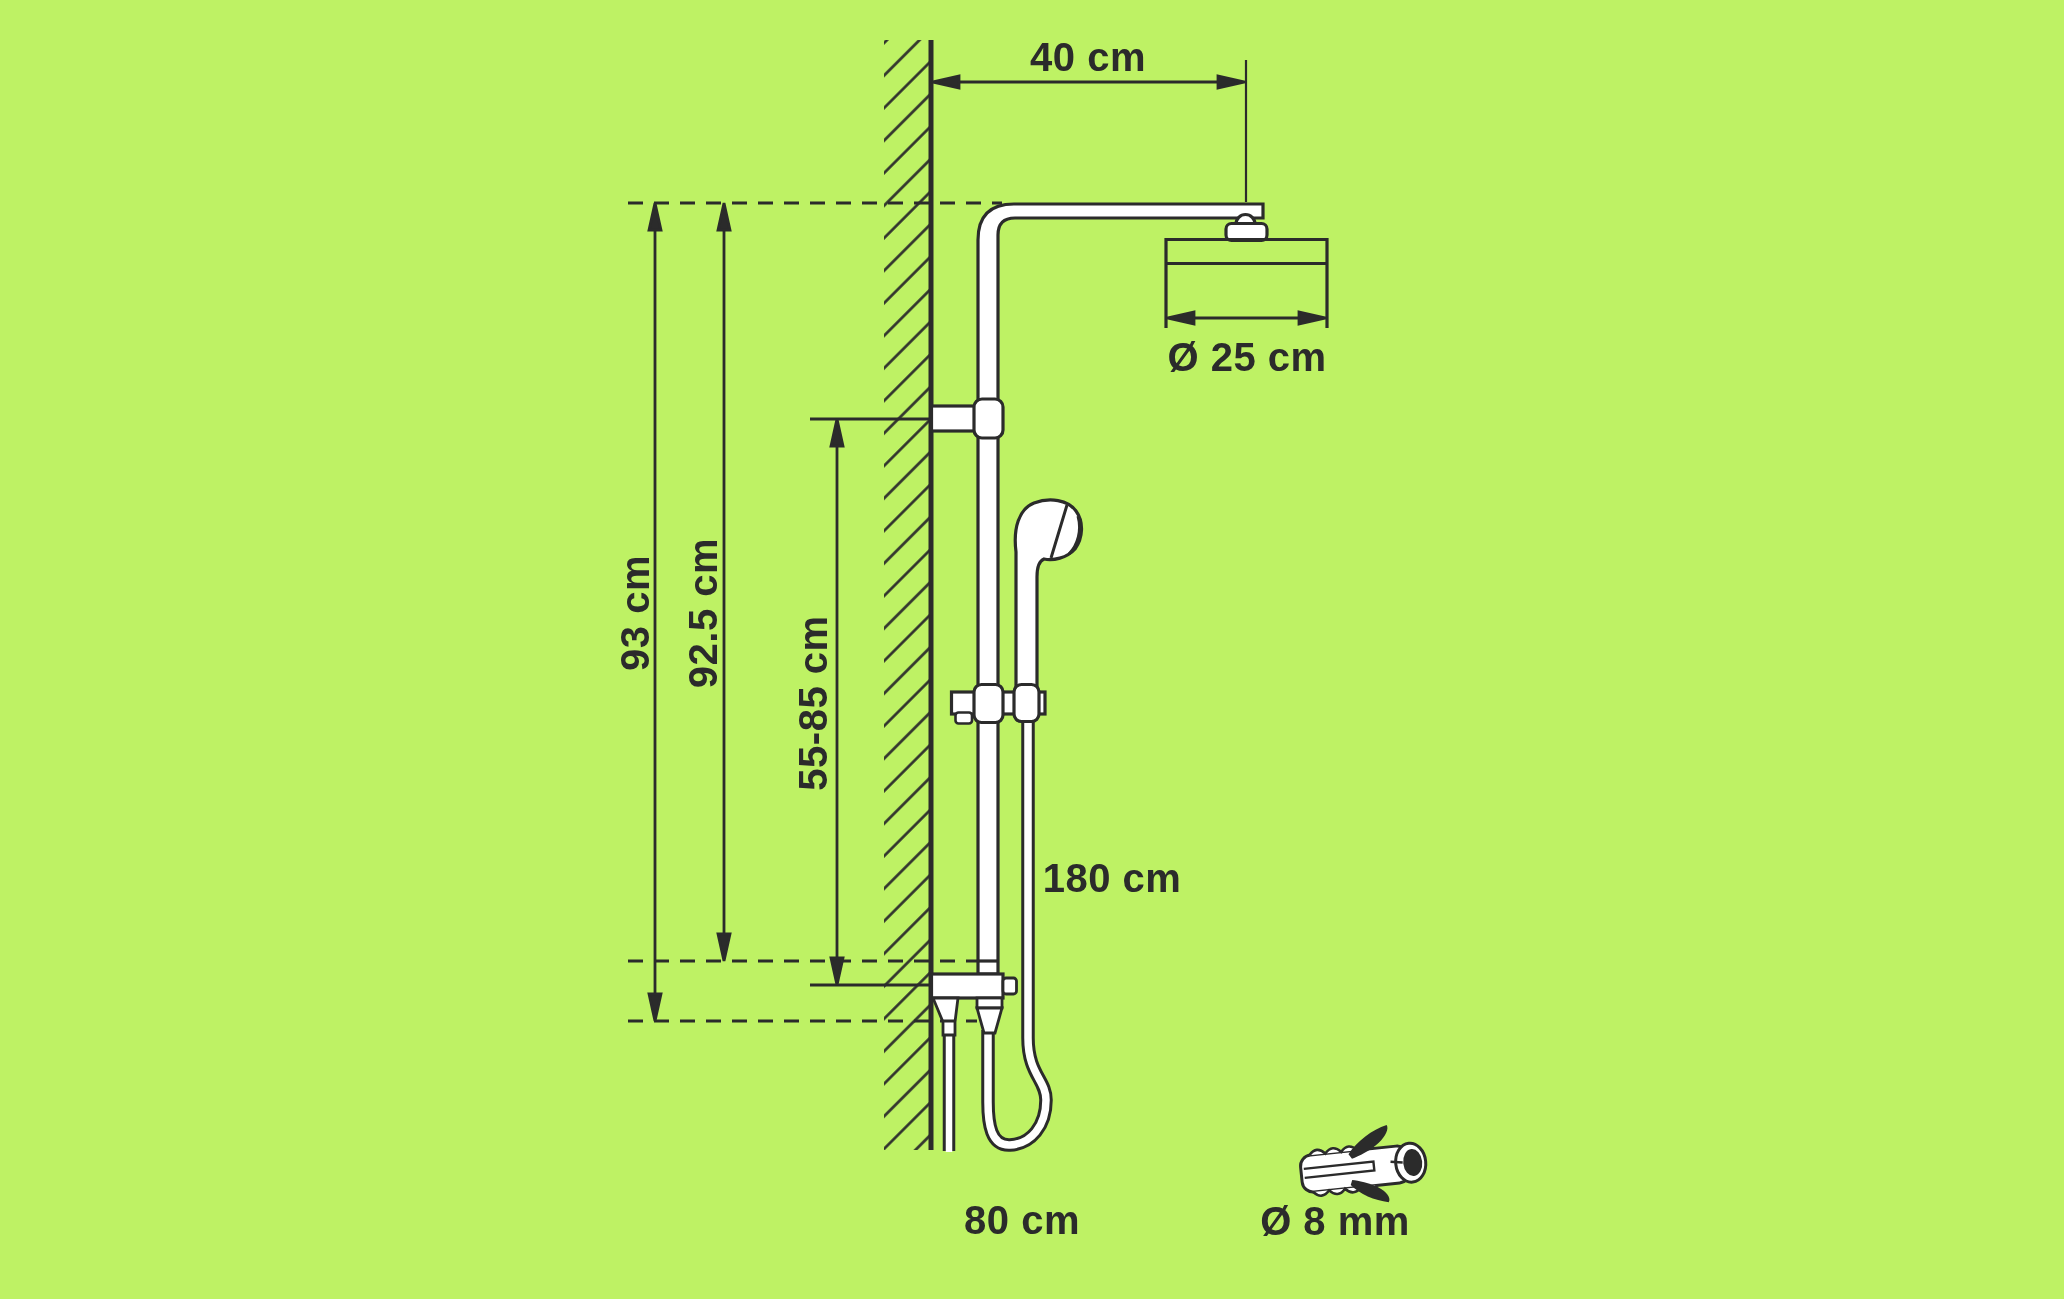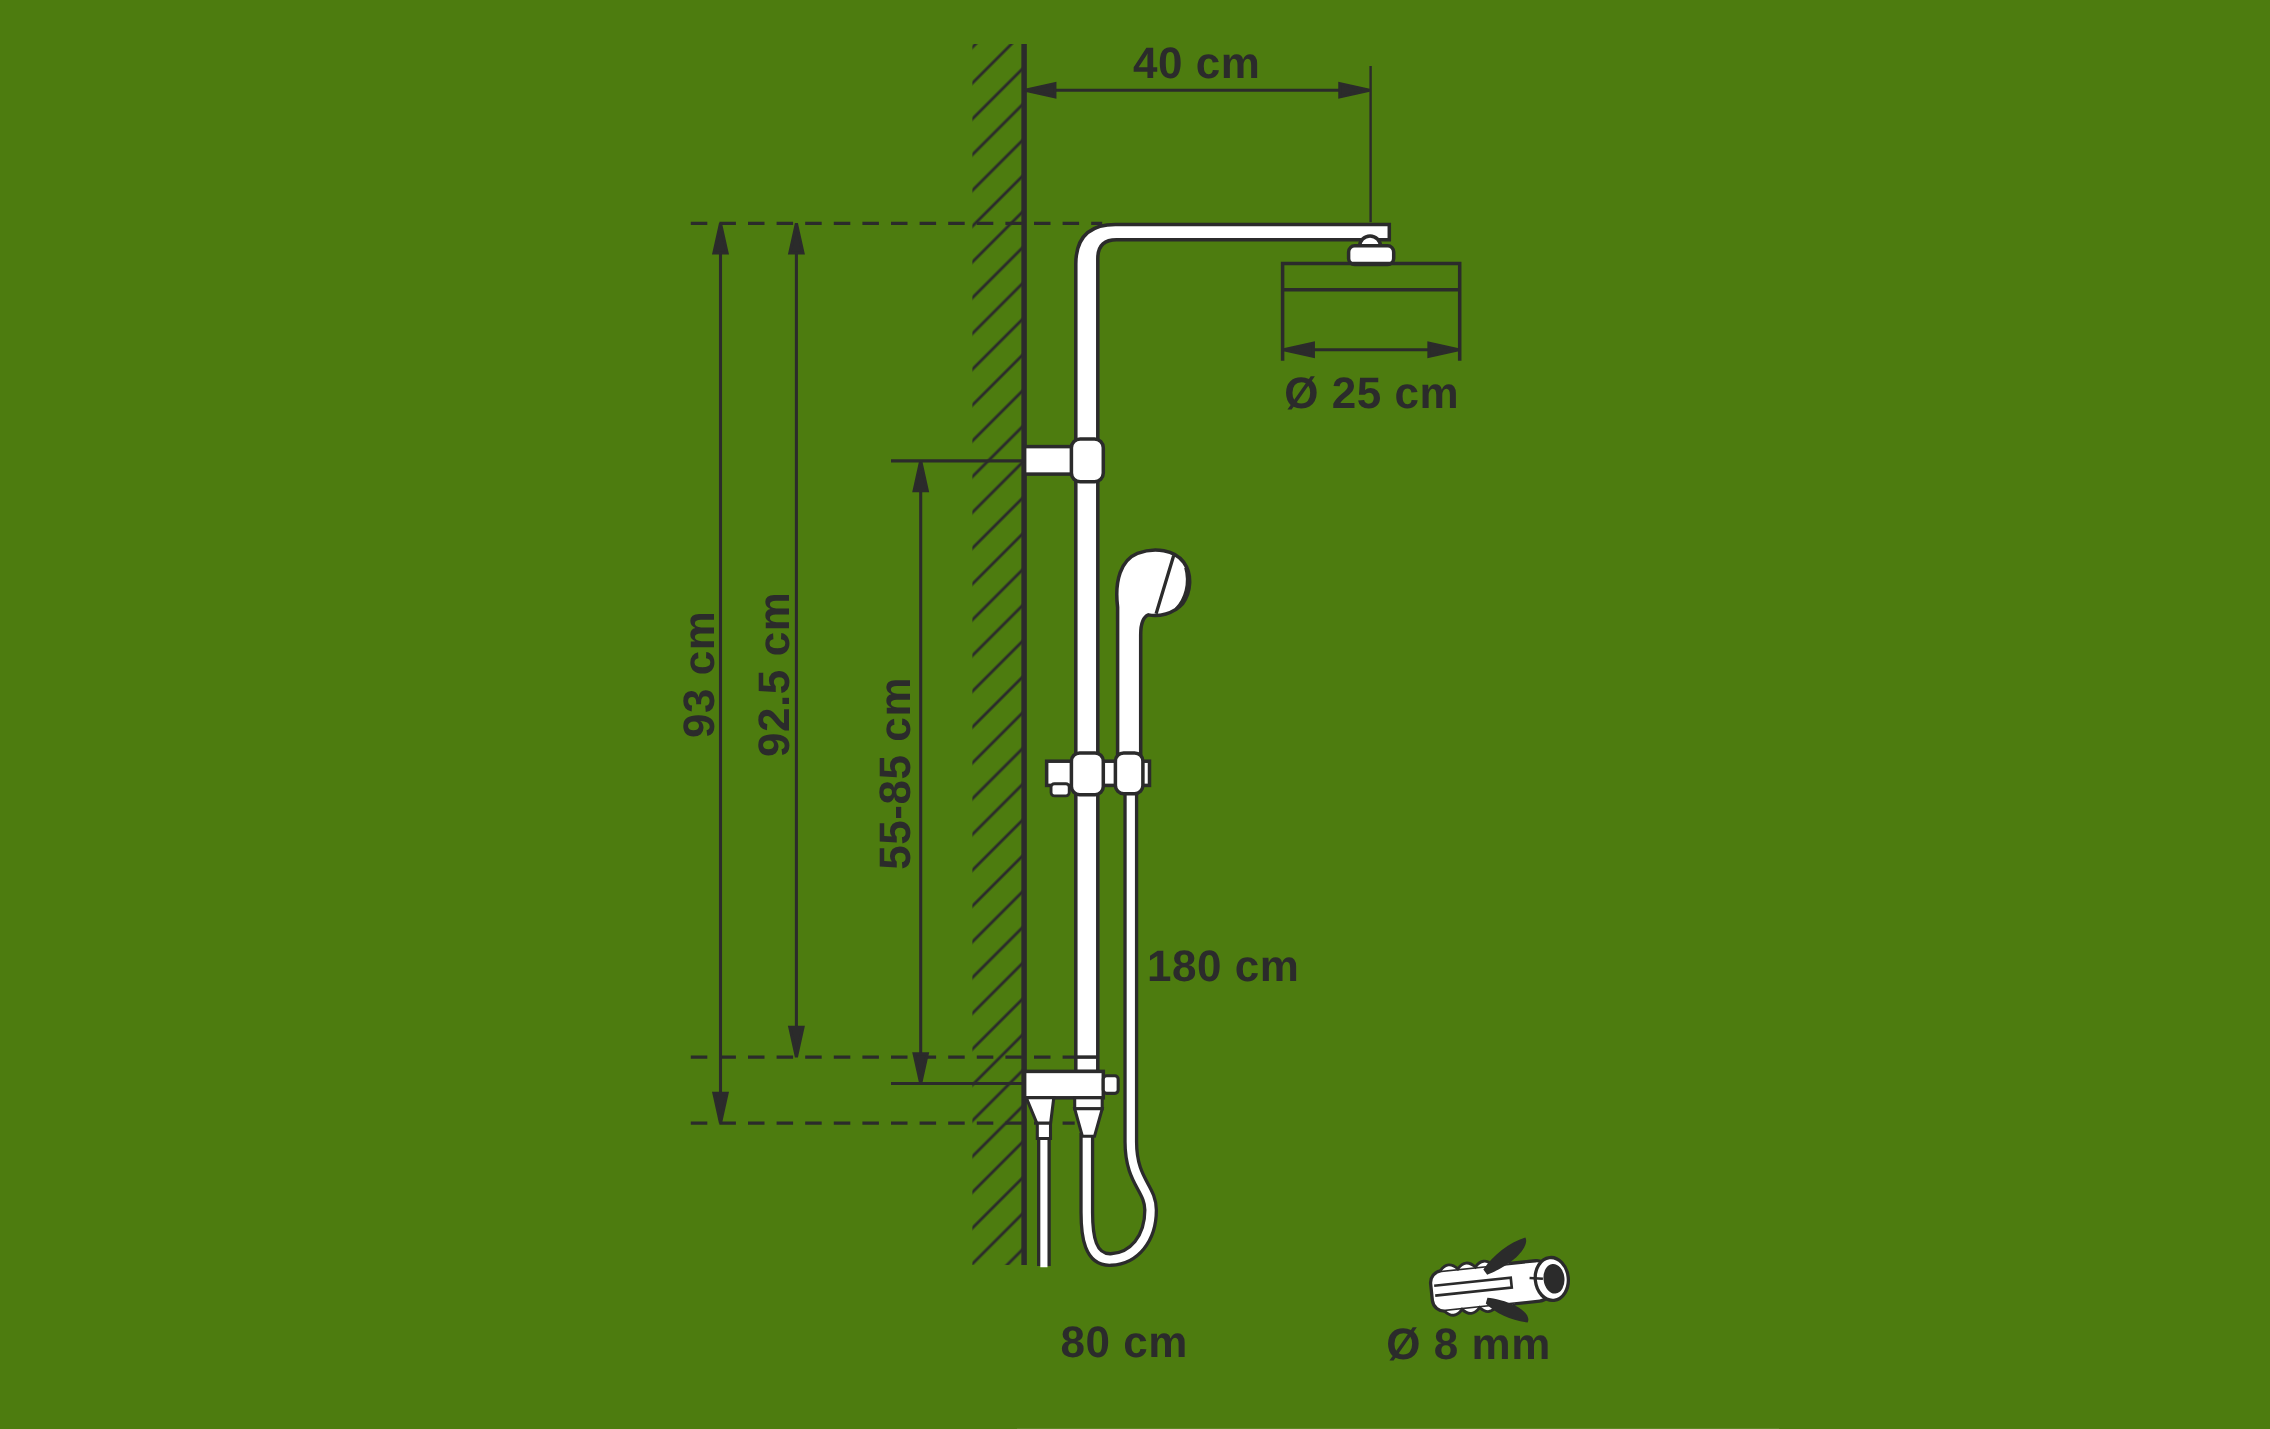--- a/index.html
+++ b/index.html
@@ -8,21 +8,21 @@
     background: #ffffff;
     width: 2064px;
     height: 1299px;
     overflow: hidden;
     font-family: "Liberation Sans", sans-serif;
   }
   .diagram-stage {
     position: relative;
     width: 2064px;
     height: 1299px;
-    background: #4d7c0f;
+    background: #bef264;
   }
   svg { display: block; }
   .dim-label {
     font-family: "Liberation Sans", sans-serif;
     font-weight: bold;
     font-size: 40px;
     fill: #2b2b2b;
     letter-spacing: 0.5px;
   }
 </style>

